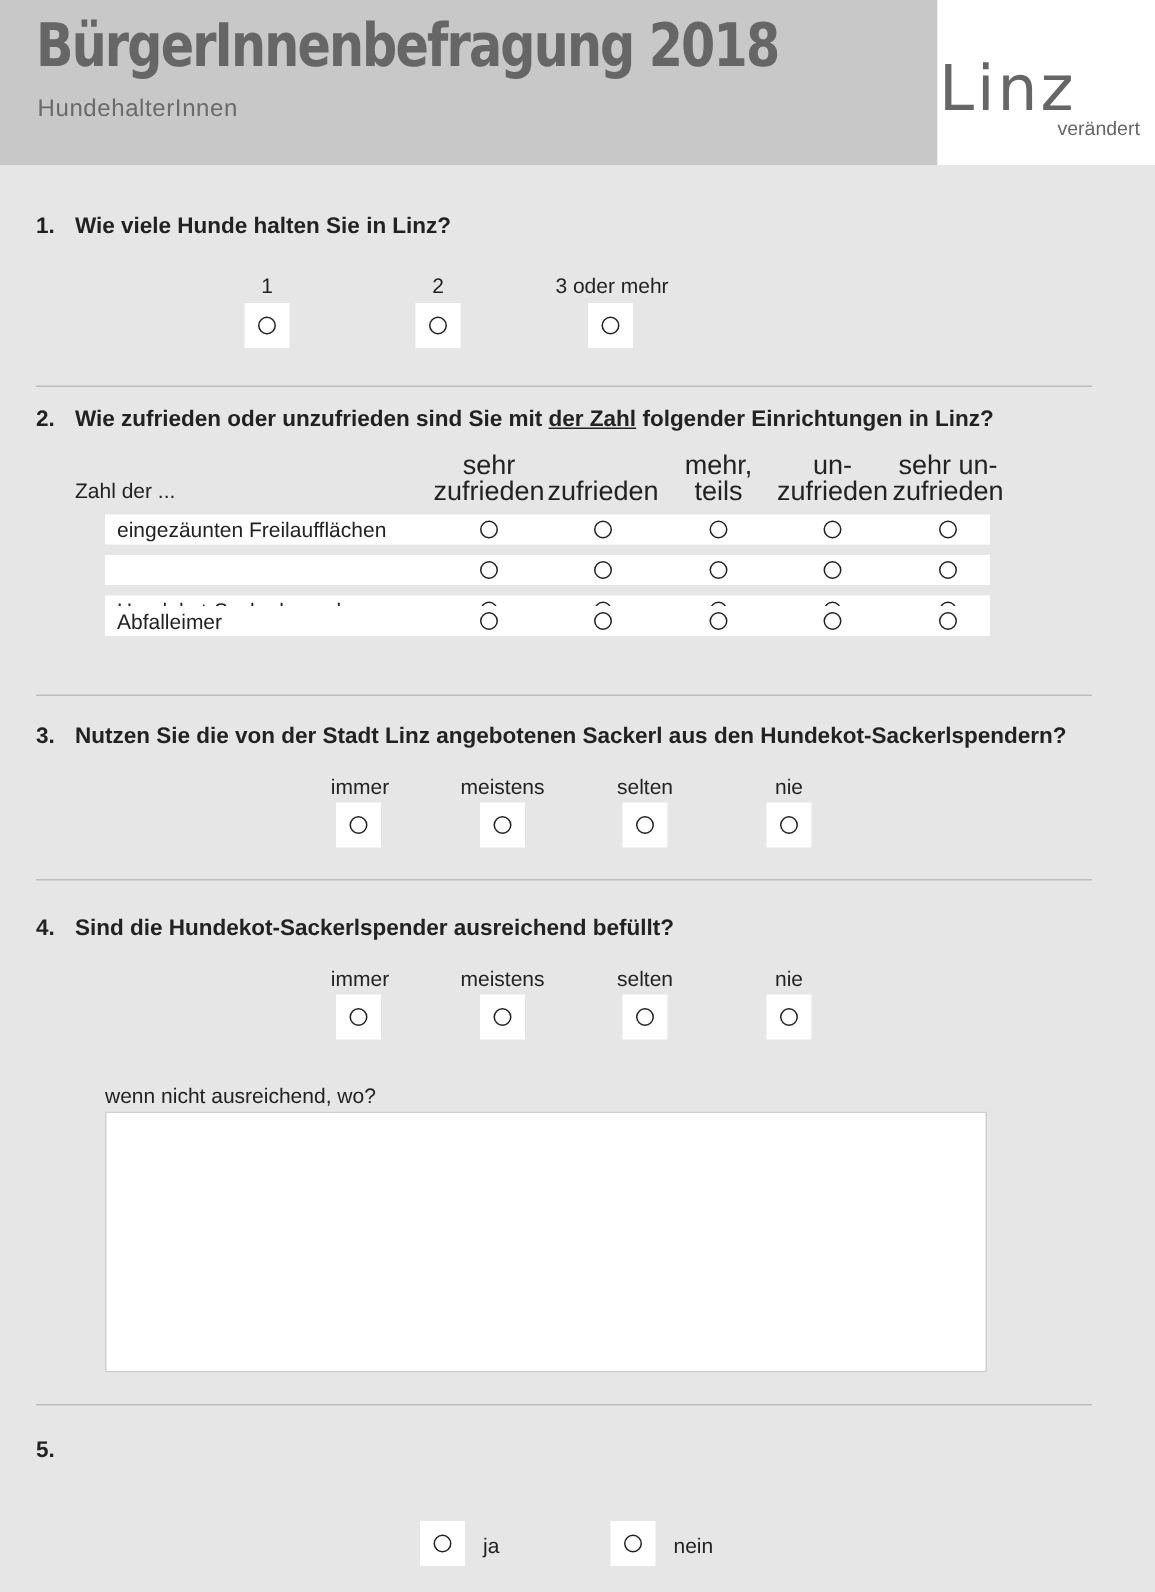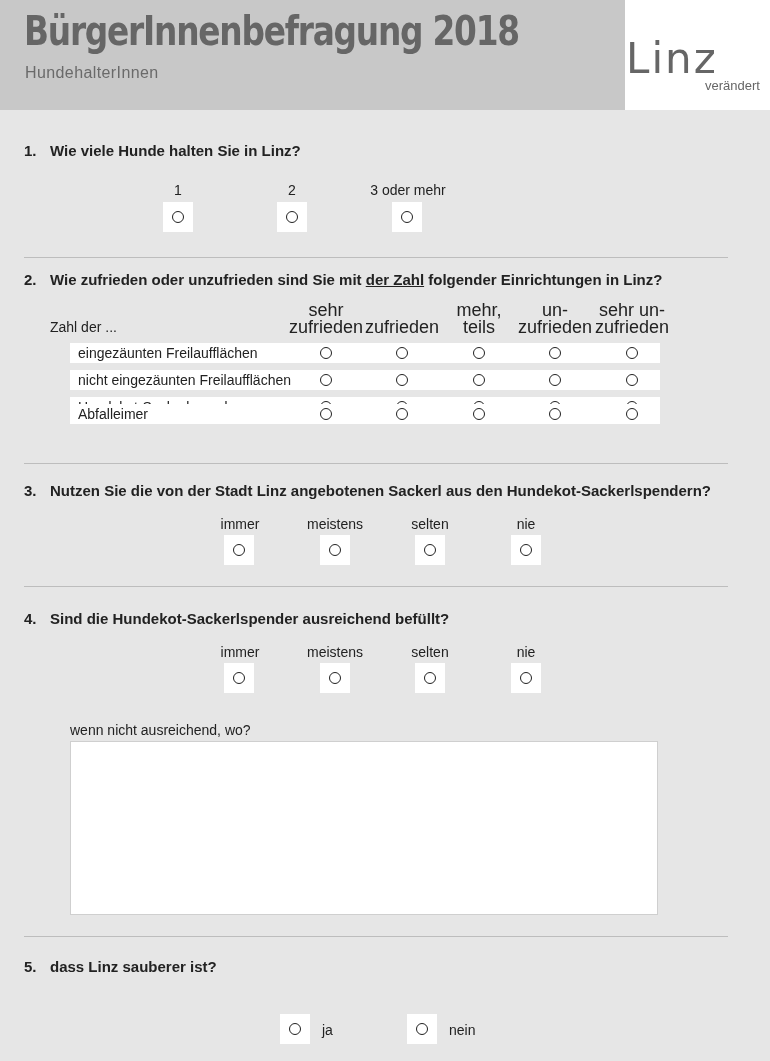--- a/index.html
+++ b/index.html
@@ -143,21 +143,20 @@
 
 <div class="mrow" style="top:343px;">
   <span class="rlabel">eingezäunten Freilaufflächen</span>
   <span class="mcircle" style="left:256px;"></span>
   <span class="mcircle" style="left:332px;"></span>
   <span class="mcircle" style="left:409px;"></span>
   <span class="mcircle" style="left:485px;"></span>
   <span class="mcircle" style="left:562px;"></span>
 </div>
 <div class="mrow" style="top:370px;">
-  <span class="rlabel">nicht eingezäunten Freilaufflächen</span>
   <span class="mcircle" style="left:256px;"></span>
   <span class="mcircle" style="left:332px;"></span>
   <span class="mcircle" style="left:409px;"></span>
   <span class="mcircle" style="left:485px;"></span>
   <span class="mcircle" style="left:562px;"></span>
 </div>
 <div class="mrow" style="top:397px;">
   <span class="rlabel">Hundekot-Sackerlspender</span>
   <span class="mcircle" style="left:256px;"></span>
   <span class="mcircle" style="left:332px;"></span>
@@ -217,21 +216,21 @@
 <div class="radio-box" style="left:526px; top:663px;">
     <span class="circle"></span>
   </div>
 
 <div class="wo-label">wenn nicht ausreichend, wo?</div>
 <div class="textarea"></div>
 
 <div class="sep" style="top:936px;"></div>
 
 <div class="q q2line" style="top:956px;">
-  <span class="num">5.</span><span class="txt"><span style="display:block;">dass Linz sauberer ist?</span></span>
+  <span class="num">5.</span><span class="txt"></span>
 </div>
 <div class="radio-box" style="left:295px; top:1014px;">
     <span class="circle"></span>
   </div>
 <div class="yn-label" style="left:322px; top:1022px;">ja</div>
 <div class="radio-box" style="left:422px; top:1014px;">
     <span class="circle"></span>
   </div>
 <div class="yn-label" style="left:449px; top:1022px;">nein</div>
 

